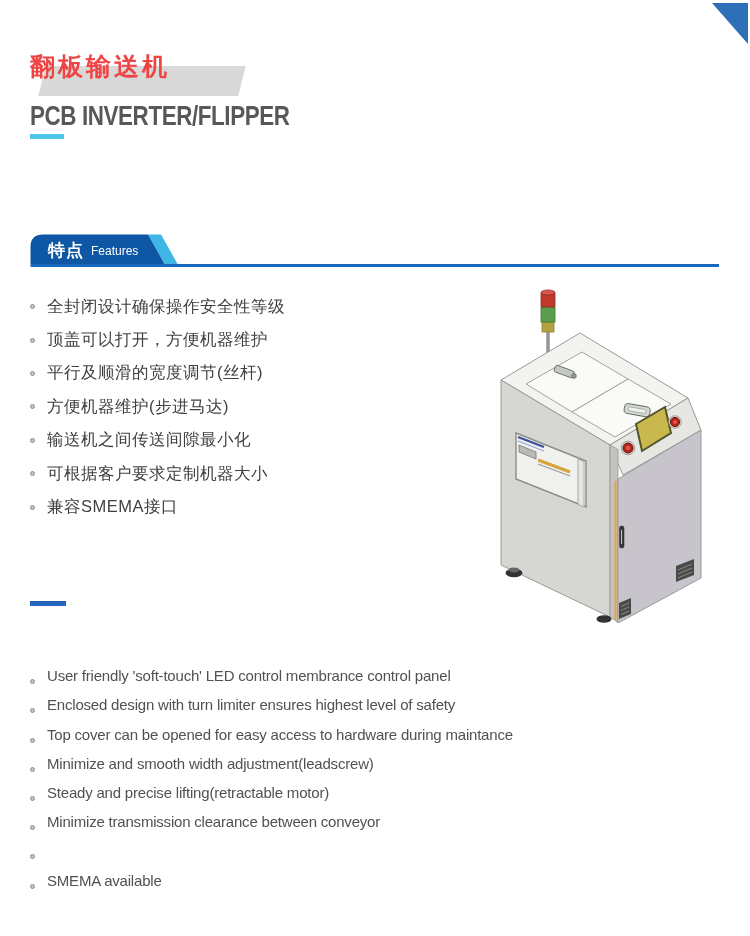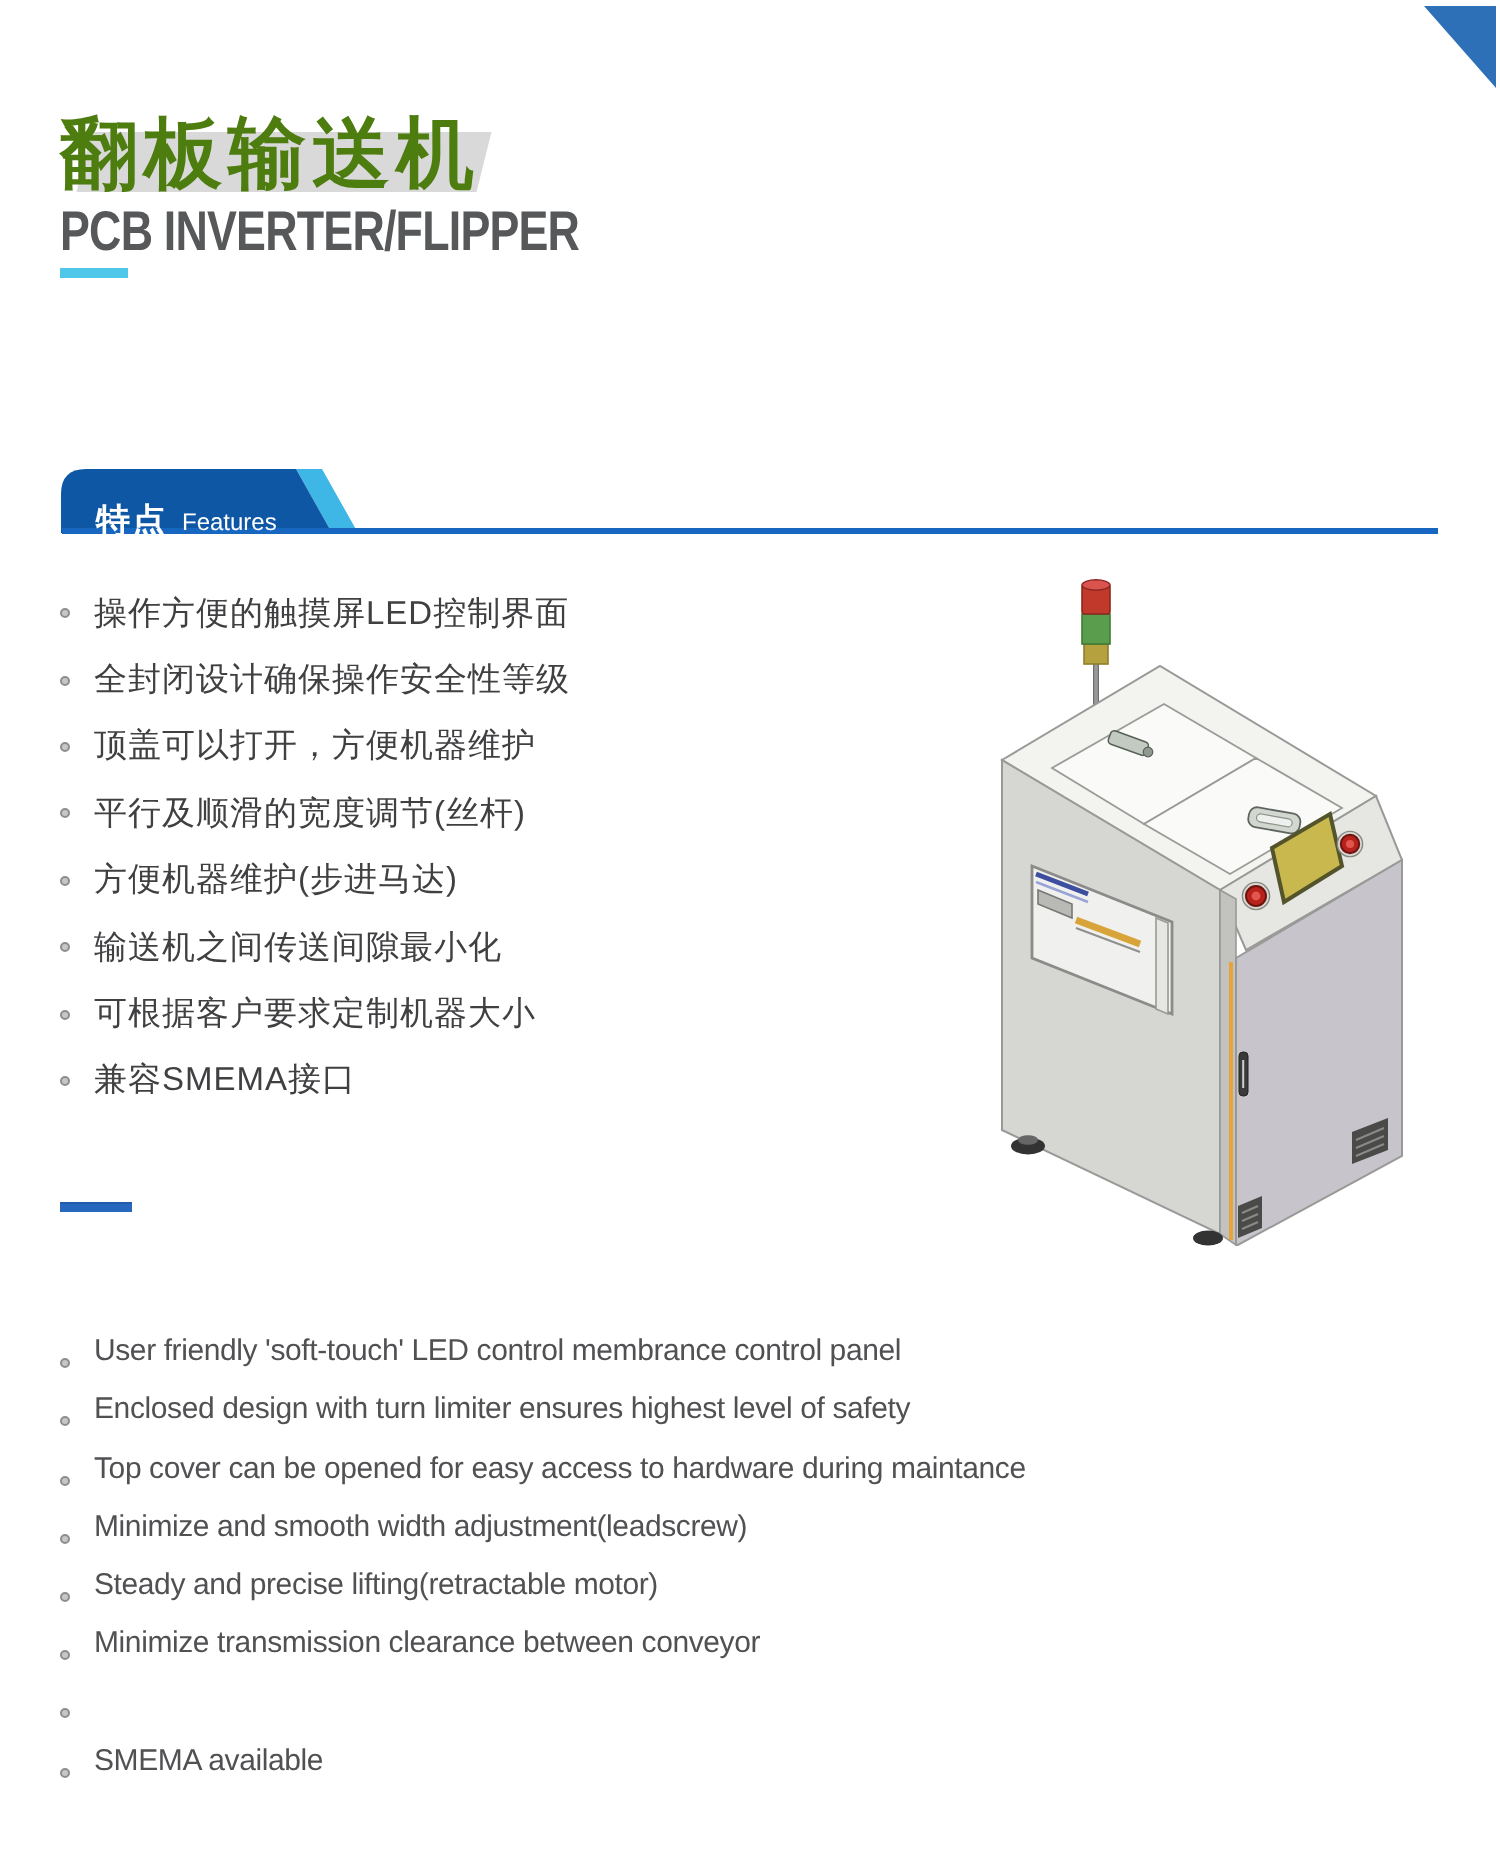--- a/index.html
+++ b/index.html
@@ -7,31 +7,31 @@
   body { font-family:"Liberation Sans", sans-serif; }
   .page { position:relative; width:750px; height:936px; background:#ffffff; overflow:hidden; }
 
   
   .corner-tri { position:absolute; top:3px; right:2px; width:36px; height:41px;
     background:#2e70b7; clip-path:polygon(0 0, 100% 0, 100% 100%); }
 
   
   .title-shadow { position:absolute; left:42px; top:66px; width:200px; height:30px;
     background:#d9d9d9; transform:skewX(-14deg); }
-  .title-cn { position:absolute; left:30px; top:50px; font-size:39px; font-weight:900;
-    color:#4d7c0f; letter-spacing:3px; z-index:2; }
+  .title-cn { position:absolute; left:30px; top:50px; font-size:25px; font-weight:900;
+    color:#ef4444; letter-spacing:3px; z-index:2; }
   .title-en { position:absolute; left:30px; top:100px; font-size:28px; font-weight:700;
     color:#57585a; letter-spacing:-0.5px; transform:scaleX(0.8); transform-origin:left center;
     white-space:nowrap; z-index:2; }
   .title-underline { position:absolute; left:30px; top:134px; width:34px; height:5px; background:#4ec7e8; }
 
   
   .banner { position:absolute; left:30px; top:234px; width:700px; height:34px; }
   .banner svg { position:absolute; left:0; top:0; }
-  .banner-labels { position:absolute; left:18px; top:10px; height:33px; display:flex;
+  .banner-labels { position:absolute; left:18px; top:0; height:33px; display:flex;
     align-items:center; gap:7px; z-index:2; color:#ffffff; }
   .banner-cn { font-size:17px; font-weight:700; letter-spacing:1px; }
   .banner-en { font-size:12px; font-weight:400; }
   .banner-line { position:absolute; left:1px; top:30px; width:688px; height:3px; background:#1766c0; }
 
   
   .list { position:absolute; left:30px; list-style:none; }
   .list-cn { top:290px; width:420px; }
   .list-cn li { height:33.4px; display:flex; align-items:center; font-size:16.5px;
     color:#404043; letter-spacing:0.5px; }
@@ -68,24 +68,20 @@
     <div class="banner-labels">
       <span class="banner-cn">特点</span>
       <span class="banner-en">Features</span>
     </div>
     <div class="banner-line"></div>
   </div>
 
   <ul class="list list-cn">
     <li>
         <span class="bullet"></span>
-        <span>操作方便的触摸屏LED控制界面</span>
-      </li>
-    <li>
-        <span class="bullet"></span>
         <span>全封闭设计确保操作安全性等级</span>
       </li>
     <li>
         <span class="bullet"></span>
         <span>顶盖可以打开，方便机器维护</span>
       </li>
     <li>
         <span class="bullet"></span>
         <span>平行及顺滑的宽度调节(丝杆)</span>
       </li>

